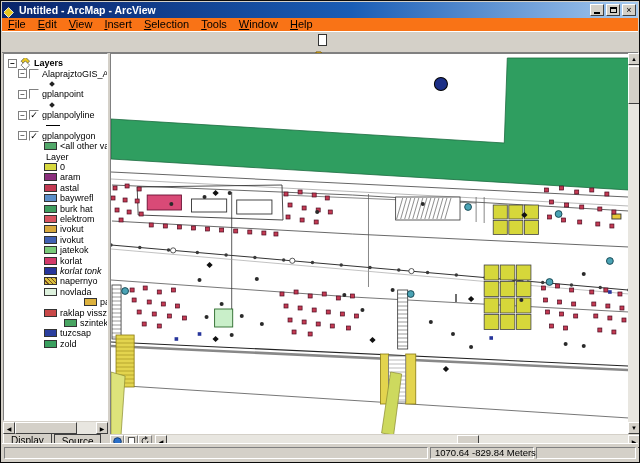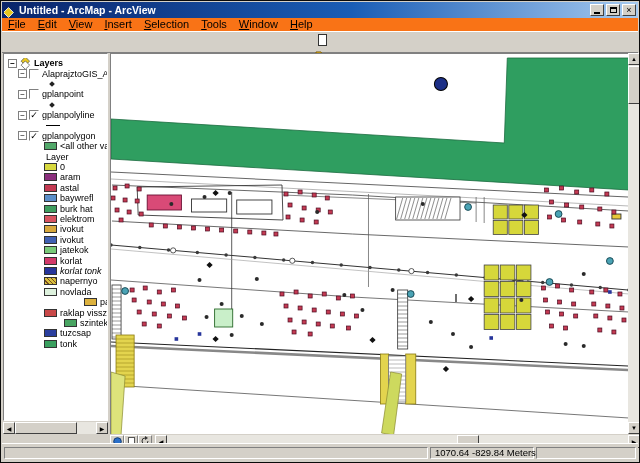--- a/index.html
+++ b/index.html
@@ -415,31 +415,35 @@
         <div class="toc-row" style="padding-left: 60px;">
           <span class="swatch" style="background: rgb(73, 165, 98);"></span>
           <span>szintek</span>
         </div>
         <div class="toc-row" style="padding-left: 40px;">
           <span class="swatch" style="background: rgb(43, 63, 158);"></span>
           <span>tuzcsap</span>
         </div>
         <div class="toc-row" style="padding-left: 40px;">
           <span class="swatch" style="background: rgb(58, 160, 95);"></span>
-          <span>tonk</span>
+          <span>zold</span>
         </div>
       </div>
   </div>
 
   <div id="toc-hscroll">
     <span class="sb-arrow">◀</span>
     <span class="sb-thumb-h" style="width:62px;"></span>
     <span class="sb-arrow" style="margin-left:auto;">▶</span>
   </div>
 
+  <div id="toc-tabs">
+    <div class="tab active"><span>Display</span></div>
+    <div class="tab front"><span>Source</span></div>
+  </div>
 
   <div id="map-area">
     <svg id="map-svg" width="518" height="381" viewBox="0 0 515 381" preserveAspectRatio="none">
         <polygon points="0,65 391,89 394,4 515,4 515,136 0,105" fill="#2f9e60" stroke="#1c6b40" stroke-width="0.8"></polygon>
         <polyline points="0,118 515,143" fill="none" stroke="#666" stroke-width="1"></polyline>
         <polyline points="0,125 515,152" fill="none" stroke="#999" stroke-width="0.7"></polyline>
         <polyline points="1,131 240,141 515,157" fill="none" stroke="#444" stroke-width="0.8"></polyline>
         <polyline points="1,167 240,180 515,193" fill="none" stroke="#444" stroke-width="0.8"></polyline>
         <polyline points="0,226 240,243 515,258" fill="none" stroke="#555" stroke-width="0.8"></polyline>
         <polyline points="0,288 515,312" fill="none" stroke="#222" stroke-width="1"></polyline>

